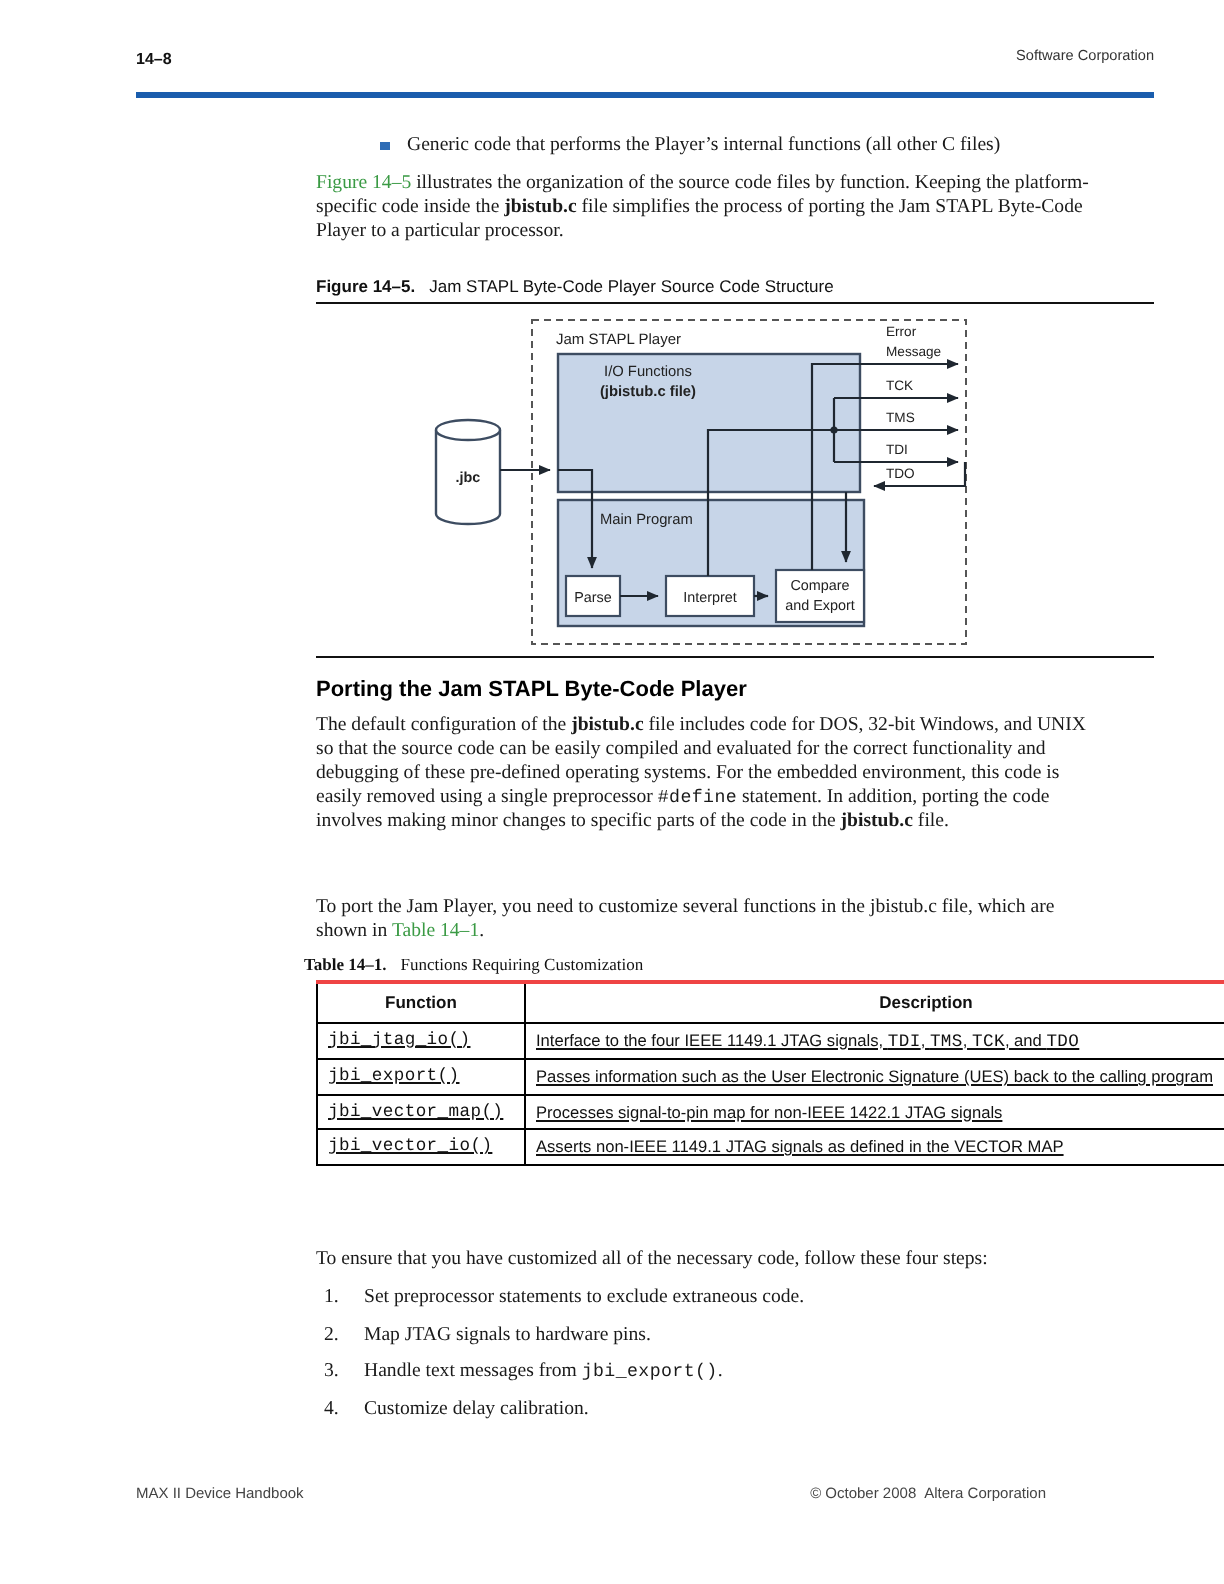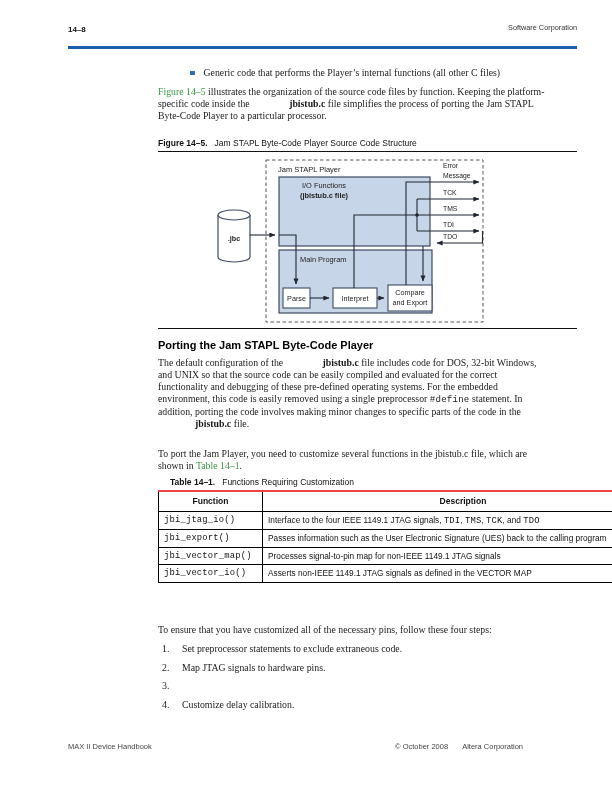--- a/index.html
+++ b/index.html
@@ -22,21 +22,21 @@
   .hdr-right{position:absolute;right:35px;top:23px;text-align:right;
     font-family:"Liberation Sans",sans-serif;color:#111;}
   .hdr-title{font-weight:bold;font-size:7.8px;line-height:9px;}
   .hdr-sub{font-size:7.3px;line-height:9px;color:#333;}
   .hdr-rule{position:absolute;left:68px;right:35px;top:46px;height:3px;
     background:var(--rule-blue);}
 
   
   .para{position:absolute;left:158px;width:388px;
     font-size:9.8px;line-height:12px;}
-  .rt-b{font-weight:bold;margin-left:37px;}
+  .rt-b{font-weight:bold;}
   .rt-m{font-family:"Liberation Mono",monospace;font-size:0.93em;letter-spacing:.2px;}
   .rt-l{color:var(--link-green);cursor:pointer;}
 
   .bullet-row{position:absolute;left:190px;top:67px;width:360px;
     font-size:9.8px;line-height:12px;display:flex;align-items:flex-start;}
   .bullet-sq{flex:0 0 auto;width:4.5px;height:4.5px;margin:3.5px 9px 0 0;
     background:var(--bullet-blue);}
 
   .section-heading{position:absolute;left:158px;top:339px;
     font:bold 11px "Liberation Sans",sans-serif;color:#000;text-align:right;}
@@ -44,44 +44,44 @@
   
   .fig-caption{position:absolute;left:158px;top:138px;
     font-family:"Liberation Sans",sans-serif;font-size:8.5px;color:#111;}
   .cap-label{font-weight:bold;margin-right:7px;}
   .fig-rule{position:absolute;left:158px;width:419px;height:1px;background:#111;}
   .fig-rule.top{top:151px;}
   .fig-rule.bottom{top:328px;}
   .fig-svg{position:absolute;left:158px;top:155px;}
 
   
-  .tbl-caption{position:absolute;left:170px;top:477px;
-    font-family:Liberation Sans, sans-serif;font-size:8.5px;color:#111;text-align:right;}
+  .tbl-caption{position:absolute;left:152px;top:477px;
+    font-family:Liberation Serif, serif;font-size:8.5px;color:#111;text-align:right;}
   table.data{position:absolute;left:158px;top:490px;width:506px;
     border-collapse:collapse;font-family:"Liberation Sans",sans-serif;
     font-size:8.3px;line-height:10.5px;color:#111;border-top:2px solid #ef4444;}
   table.data th,table.data td{border:1px solid #000;vertical-align:top;}
   table.data th{font-weight:bold;font-size:8.5px;text-align:center;padding:4px 5px;}
-  table.data td{padding:3px 5px;}
+  table.data td{padding:3px 5px;text-decoration:underline;}
   td.fn{width:104px;font-family:"Liberation Mono",monospace;font-size:8.8px;
     letter-spacing:.2px;white-space:nowrap;}
   table.data td .rt-m{font-size:8.8px;}
 
   
   .steps-wrap{position:absolute;left:162px;top:643px;width:384px;
     font-size:9.8px;line-height:11.5px;}
   .step{display:flex;margin-bottom:7px;}
   .step-num{flex:0 0 20px;}
 
   
   .ftr-left{position:absolute;left:68px;top:742px;
     font-family:"Liberation Sans",sans-serif;font-size:7.5px;color:#444;}
   .ftr-right{position:absolute;right:89px;top:742px;
     font-family:"Liberation Sans",sans-serif;font-size:7.5px;color:#444;}
-  .ftr-right .co{margin-left:14px;}
+  .ftr-right .co{margin-left:4px;}
 
   
   .dg-t{font-family:"Liberation Sans",sans-serif;fill:#222;}
 </style>
 </head>
 <body>
 
 <div class="page">
 
   <div class="hdr-pageno">14–8</div>
@@ -175,41 +175,42 @@
       <tr>
         <td class="fn">jbi_jtag_io()</td>
         <td><span class="rt-p">Interface to the four IEEE 1149.1 JTAG signals, </span><span class="rt-m">TDI</span><span class="rt-p">, </span><span class="rt-m">TMS</span><span class="rt-p">, </span><span class="rt-m">TCK</span><span class="rt-p">, and </span><span class="rt-m">TDO</span></td>
       </tr>
       <tr>
         <td class="fn">jbi_export()</td>
         <td><span class="rt-p">Passes information such as the User Electronic Signature (UES) back to the calling program</span></td>
       </tr>
       <tr>
         <td class="fn">jbi_vector_map()</td>
-        <td><span class="rt-p">Processes signal-to-pin map for non-IEEE 1149.1 JTAG signals</span></td>
+        <td><span class="rt-p">Processes signal-to-pin map for non-IEEE 1422.1 JTAG signals</span></td>
       </tr>
       <tr>
         <td class="fn">jbi_vector_io()</td>
         <td><span class="rt-p">Asserts non-IEEE 1149.1 JTAG signals as defined in the VECTOR MAP</span></td>
       </tr>
     </tbody>
   </table>
 
-  <div class="para" style="top:624px"><span class="rt-p">To ensure that you have customized all of the necessary pins, follow these four steps:</span></div>
+  <div class="para" style="top:624px"><span class="rt-p">To ensure that you have customized all of the necessary code, follow these four steps:</span></div>
   <div class="steps-wrap">
     <div class="step">
       <span class="step-num">1.</span>
       <span><span class="rt-p">Set preprocessor statements to exclude extraneous code.</span></span>
     </div>
     <div class="step">
       <span class="step-num">2.</span>
       <span><span class="rt-p">Map JTAG signals to hardware pins.</span></span>
     </div>
     <div class="step">
       <span class="step-num">3.</span>
+      <span><span class="rt-p">Handle text messages from </span><span class="rt-m">jbi_export()</span><span class="rt-p">.</span></span>
     </div>
     <div class="step">
       <span class="step-num">4.</span>
       <span><span class="rt-p">Customize delay calibration.</span></span>
     </div>
   </div>
 
   <div class="ftr-left">MAX II Device Handbook</div>
   <div class="ftr-right">
     <span>© October 2008</span><span class="co">Altera Corporation</span>

